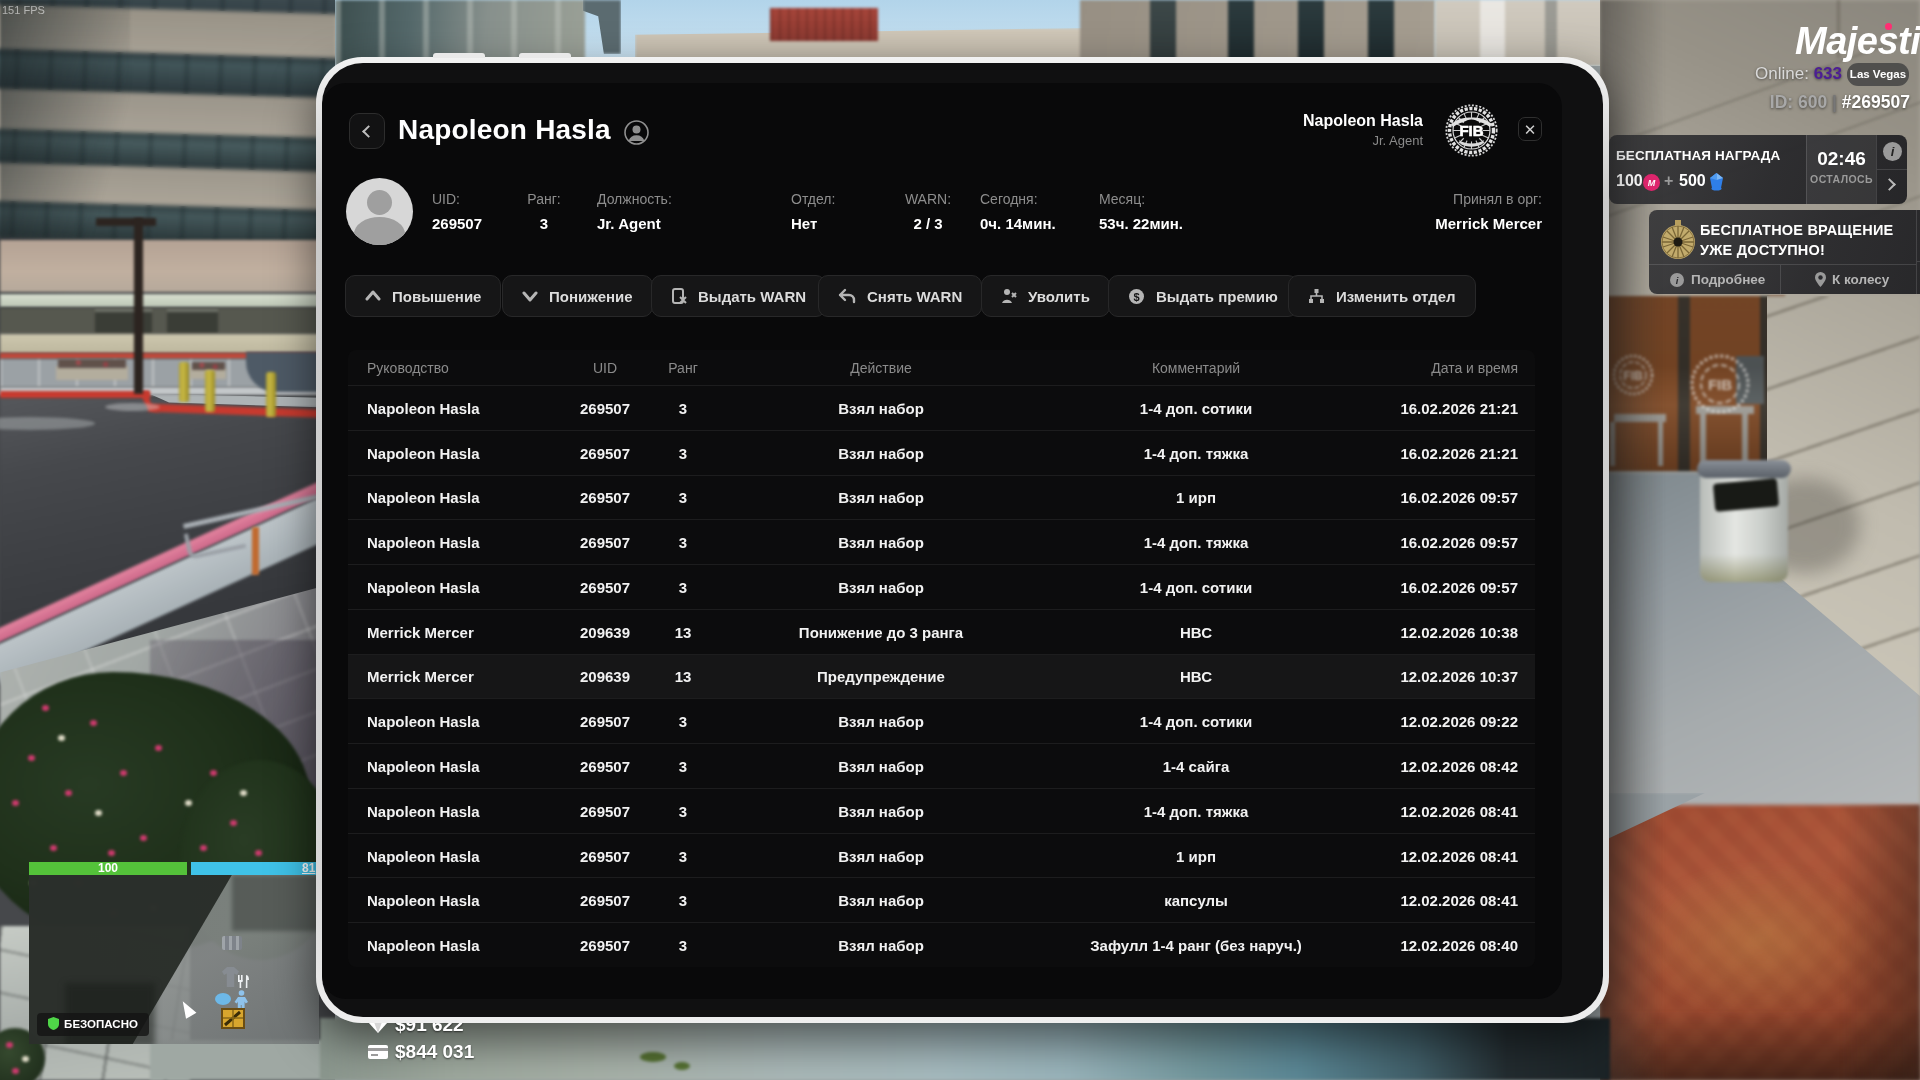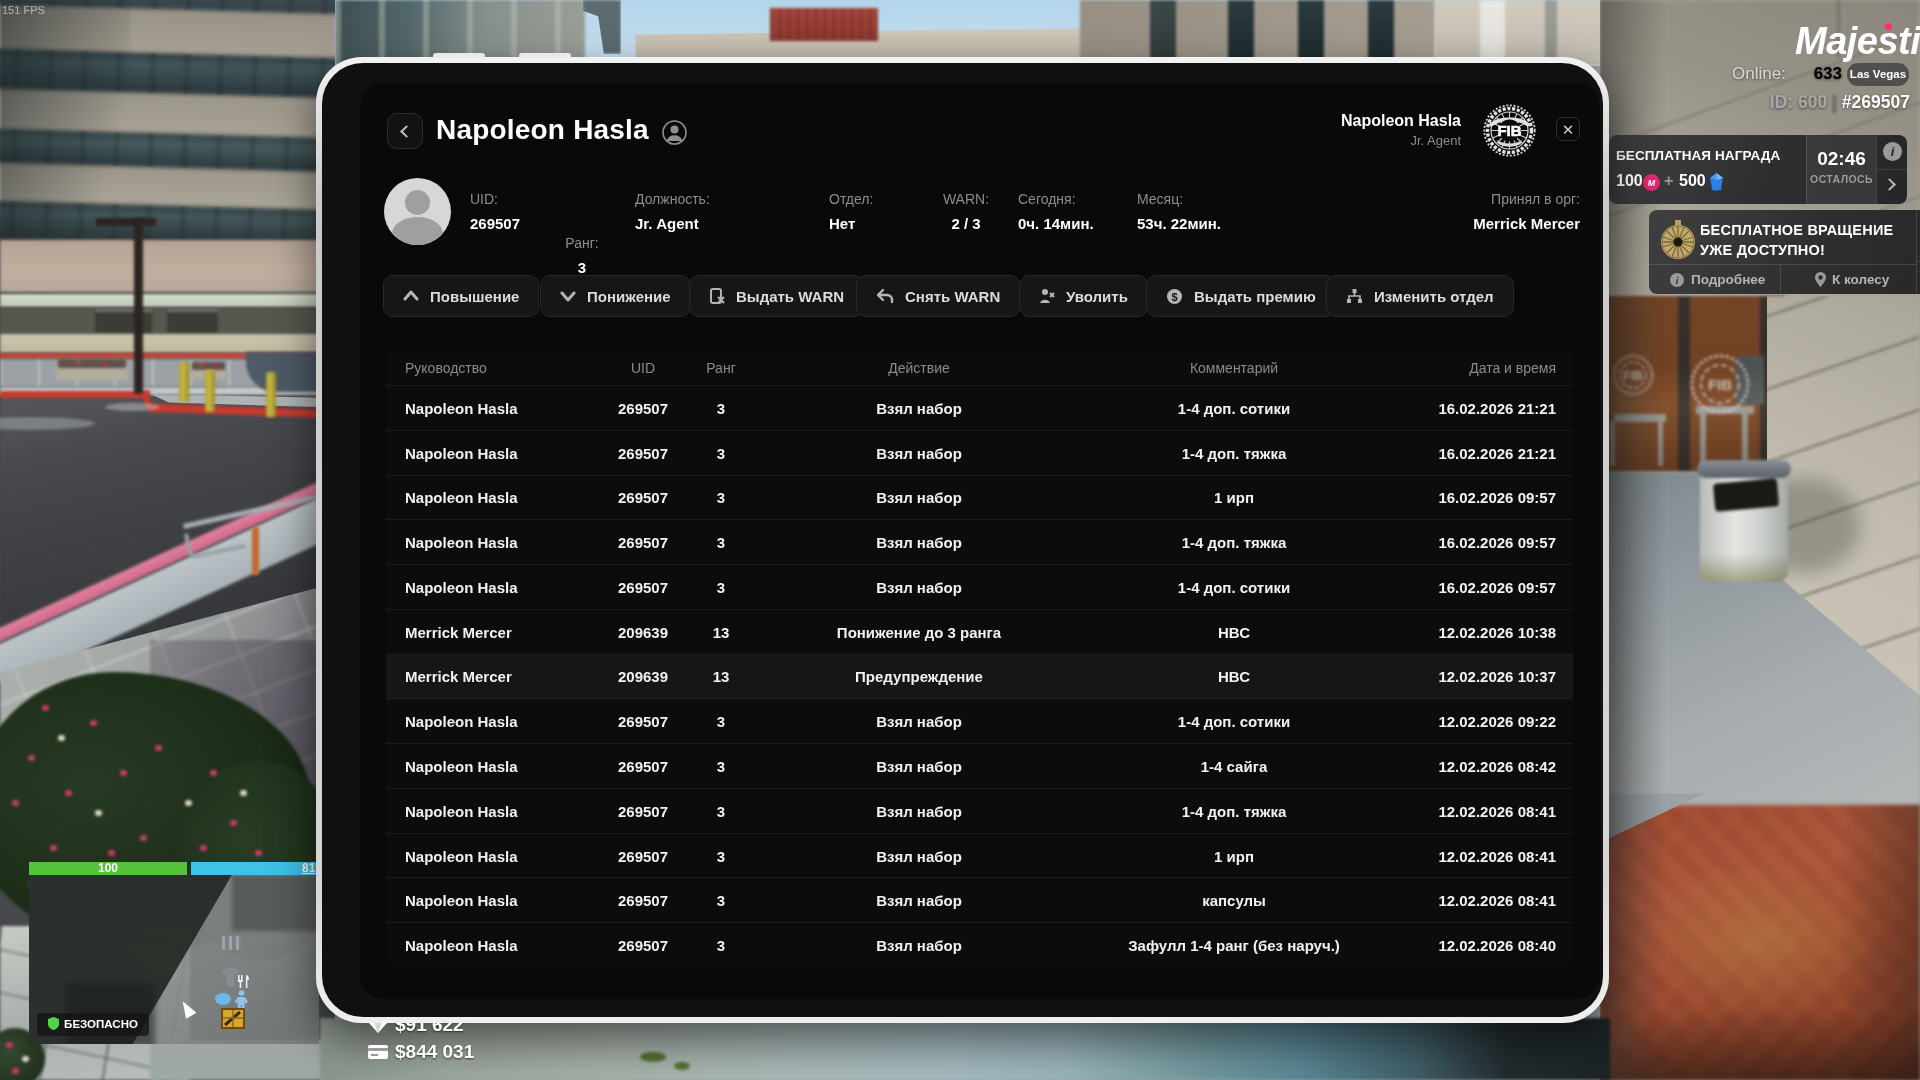--- a/index.html
+++ b/index.html
@@ -142,21 +142,21 @@
   #minimap .dk2 { position:absolute; left:36px; top:108px; width:90px; height:64px; background:rgba(26,29,26,.55); filter:blur(3px); }
   #safety { left:37px; top:1013px; width:112px; height:23px; background:rgba(20,20,20,.8); border-radius:4px; color:#fff; font-size:11.5px; font-weight:bold; line-height:23px; text-align:center; }
   #money1 { left:368px; top:1014px; color:#fff; font-weight:bold; font-size:19px; text-shadow:0 1px 2px rgba(0,0,0,.6); z-index:60; clip-path:inset(9px 0 0 0); }
   #money2 { left:368px; top:1041px; color:#fff; font-weight:bold; font-size:19px; text-shadow:0 1px 2px rgba(0,0,0,.6); z-index:60; }
   #fps { left:2px; top:4px; color:rgba(255,255,255,.55); font-size:11px; }
 
   
   #mjlogo { left:1795px; top:20px; width:112px; height:32px; color:#fff; font-size:38px; font-weight:bold; font-style:italic; letter-spacing:-0.5px; }
   #mjlogo i { position:absolute; right:15px; top:3px; width:7px; height:7px; border-radius:50%; background:#ff2e73; }
   #online { left:1600px; top:64px; width:242px; height:22px; text-align:right; font-size:17px; color:#d9d9d9; text-shadow:0 1px 3px rgba(0,0,0,.55); }
-  #online b { color:#000000;margin-left:23px; }
+  #online b { color:#4c1d95; }
   #lv { left:1847px; top:63px; width:62px; height:23px; background:rgba(68,68,68,.85); border-radius:11px; color:#fff; font-size:11.5px; font-weight:bold; text-align:center; line-height:23px; }
   #idline { left:1650px; top:92px; width:260px; text-align:right; font-size:17.5px; font-weight:bold; color:#a8a8a8; text-shadow:0 1px 3px rgba(0,0,0,.55); }
   #idline b { color:#fff; }
 
   .rpanel { background:linear-gradient(115deg, rgba(58,58,60,.95) 0%, rgba(40,40,43,.95) 55%, rgba(32,32,35,.95) 100%); border-radius:8px; overflow:hidden; }
   #rp1 { left:1609px; top:135px; width:298px; height:69px; }
   #rp1 .ttl { position:absolute; left:7px; top:13px; color:#fff; font-weight:bold; font-size:13.5px; letter-spacing:.1px; }
   #rp1 .amount { position:absolute; top:37px; color:#fff; font-weight:bold; font-size:16px; }
   #rp1 .timer { position:absolute; left:197px; top:0; width:70px; height:69px; background:rgba(255,255,255,.07); border-left:1px solid rgba(255,255,255,.13); text-align:center; }
   #rp1 .timer .tm { color:#fff; font-weight:bold; font-size:19px; margin-top:13px; }
@@ -172,21 +172,21 @@
   #rp2 .botrow .sep { position:absolute; left:131px; top:0; width:1px; height:30px; background:rgba(255,255,255,.13); }
   #rp2 .col { position:absolute; left:267px; top:0; width:31px; height:84px; border-left:1px solid rgba(255,255,255,.13); }
   #rp2 .col .divh { position:absolute; left:0; top:51px; width:31px; height:1px; background:rgba(255,255,255,.13); }
   #rp2 .x { position:absolute; left:0; top:10px; width:31px; text-align:center; color:#c9c9c9; font-size:21px; font-weight:300; }
 
   
   #frame { left:316px; top:57px; width:1293px; height:966px; border-radius:46px;
      background:linear-gradient(180deg,#f2f2f2,#c9c9c9 15%,#d6d6d6 85%,#efefef);
      box-shadow:0 18px 45px rgba(0,0,0,.55); }
   #bezel { left:322px; top:63px; width:1281px; height:954px; border-radius:41px; background:#101011; }
-  #screen { left:360px; top:83px; width:1240px; height:916px; border-radius:24px; background:#09090a; overflow:hidden; }
+  #screen { left:322px; top:83px; width:1240px; height:916px; border-radius:24px; background:#09090a; overflow:hidden; }
   .nub { position:absolute; top:53px; height:5px; width:52px; background:#e9e9e9; border-radius:3px 3px 0 0; }
 
   
   #backbtn { left:27px; top:30px; width:36px; height:36px; border:1px solid #2d2d2d; border-radius:10px; background:#121213; }
   #backbtn .c { position:absolute; left:14px; top:13px; width:9px; height:9px; border-left:2.5px solid #bdbdbd; border-bottom:2.5px solid #bdbdbd; transform:rotate(45deg); }
   #title { left:76px; top:31px; font-size:28px; font-weight:bold; color:#fff; letter-spacing:.2px; }
   #persico { left:302px; top:37px; width:25px; height:25px; }
   #hd-name { right:139px; top:29px; text-align:right; }
   #hd-name .n { color:#fff; font-weight:bold; font-size:16px; }
   #hd-name .r { color:#8a8a8a; font-size:13px; margin-top:3px; }
@@ -519,21 +519,21 @@
     <div class="abs" id="xbtn">✕</div>
 
     <div class="abs" id="avatar">
         <div class="h"></div>
         <div class="b"></div>
       </div>
     <div class="abs info" style="left:110px;">
         <div class="lb">UID:</div>
         <div class="vl">269507</div>
       </div>
-    <div class="abs info ctr" style="left:202px;width:40px;margin-top:44px;">
+    <div class="abs info ctr" style="left:202px;width:40px;">
         <div class="lb">Ранг:</div>
         <div class="vl">3</div>
       </div>
     <div class="abs info" style="left:275px;">
         <div class="lb">Должность:</div>
         <div class="vl">Jr. Agent</div>
       </div>
     <div class="abs info" style="left:469px;">
         <div class="lb">Отдел:</div>
         <div class="vl">Нет</div>

